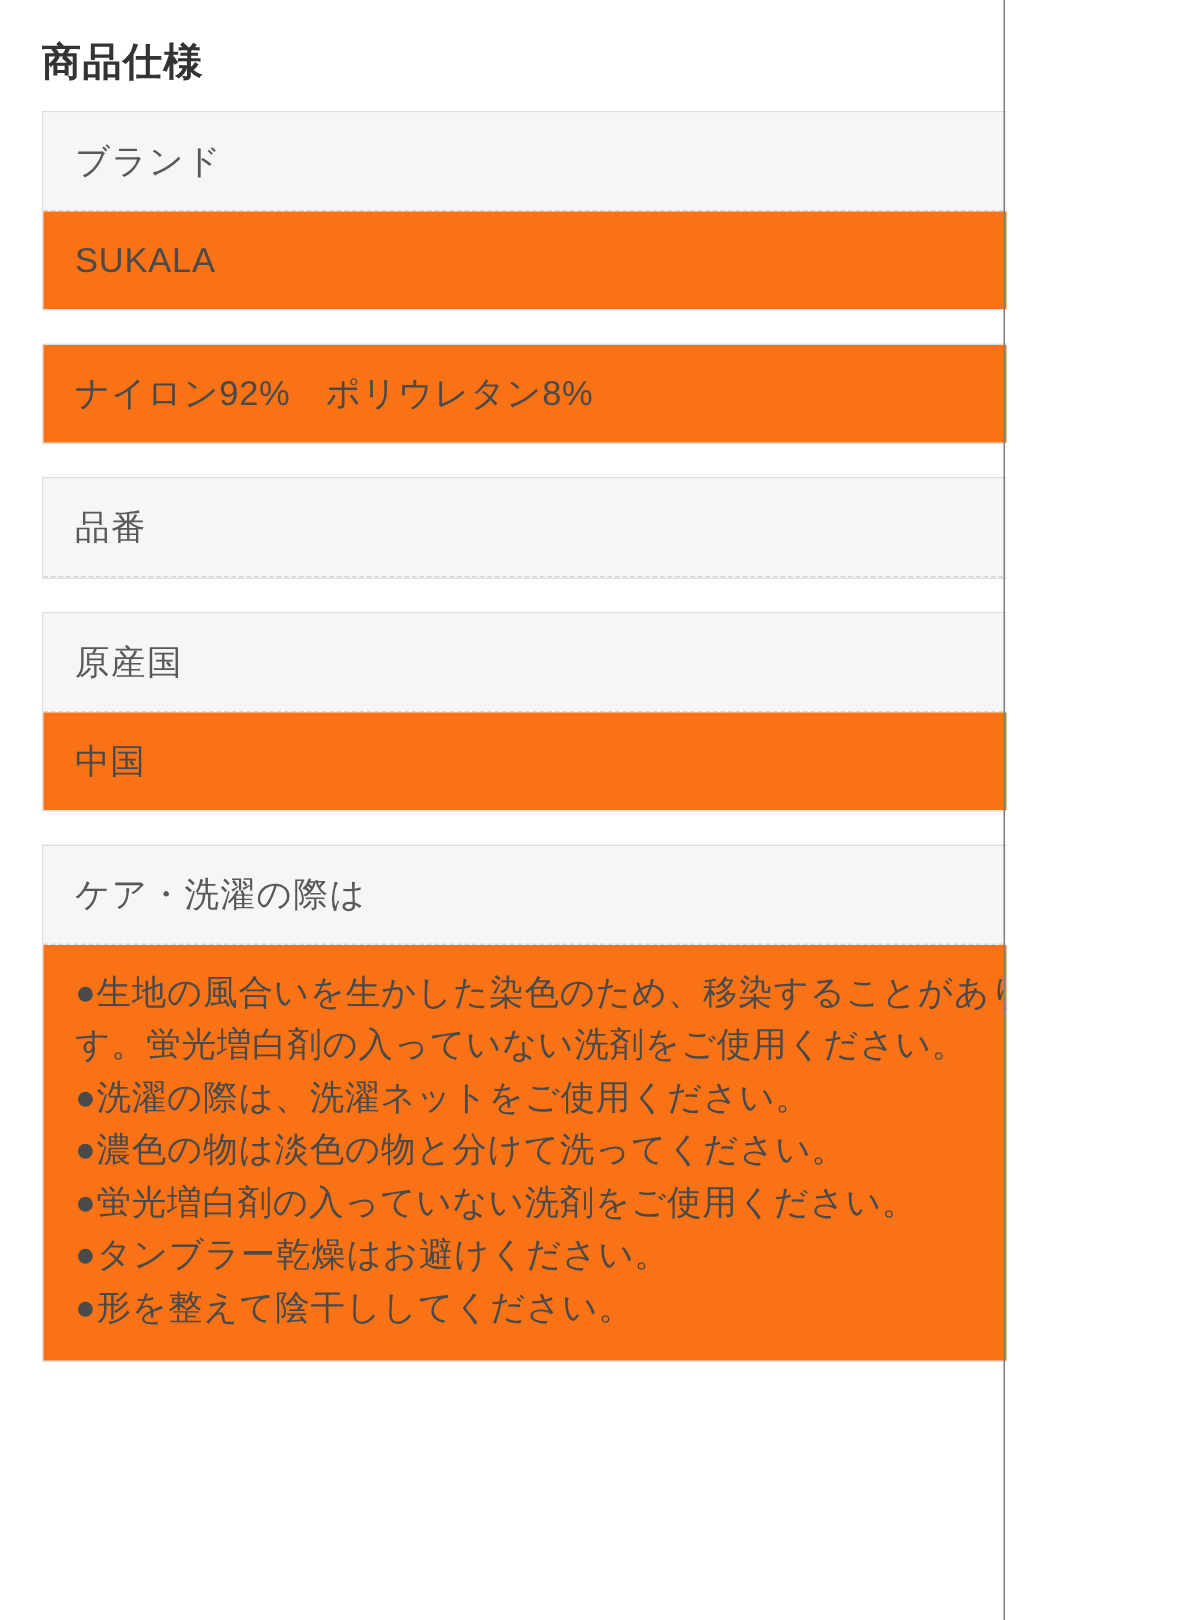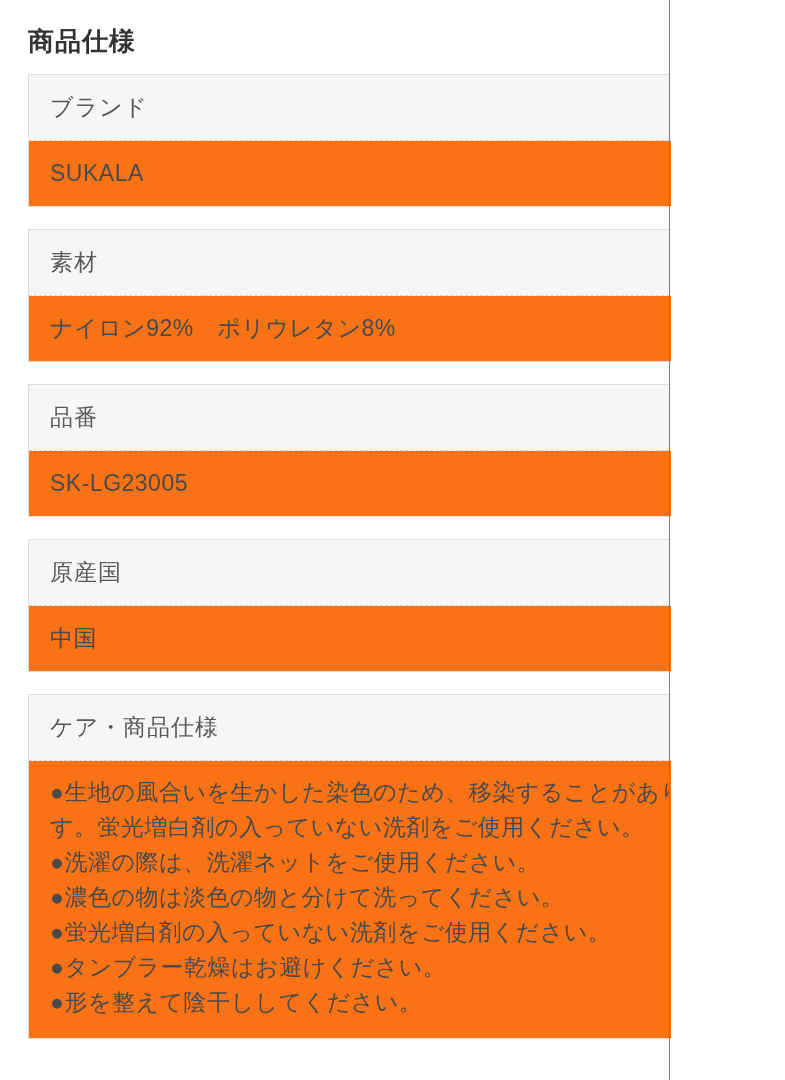--- a/index.html
+++ b/index.html
@@ -78,36 +78,34 @@
   <h2 class="page-title" style="position: absolute; top: 28px; left: 28px;">商品仕様</h2>
 
   <div class="content" style="top:74px;">
 
     <div class="spec-group">
       <div class="spec-label">ブランド</div>
       <div class="spec-value">SUKALA</div>
     </div>
 
     <div class="spec-group">
-      <div class="spec-label">素材</div>
       <div class="spec-value">ナイロン92%　ポリウレタン8%</div>
     </div>
 
     <div class="spec-group">
       <div class="spec-label">品番</div>
-      <div class="spec-value">SK-LG23005</div>
     </div>
 
     <div class="spec-group">
       <div class="spec-label">原産国</div>
       <div class="spec-value">中国</div>
     </div>
 
     <div class="spec-group">
-      <div class="spec-label">ケア・商品仕様</div>
+      <div class="spec-label">ケア・洗濯の際は</div>
       <div class="spec-value care">
         <div class="care-note">●生地の風合いを生かした染色のため、移染することがあります。蛍光増白剤の入っていない洗剤をご使用ください。</div>
         <div class="care-note">●洗濯の際は、洗濯ネットをご使用ください。</div>
         <div class="care-note">●濃色の物は淡色の物と分けて洗ってください。</div>
         <div class="care-note">●蛍光増白剤の入っていない洗剤をご使用ください。</div>
         <div class="care-note">●タンブラー乾燥はお避けください。</div>
         <div class="care-note">●形を整えて陰干ししてください。</div>
       </div>
     </div>
 

